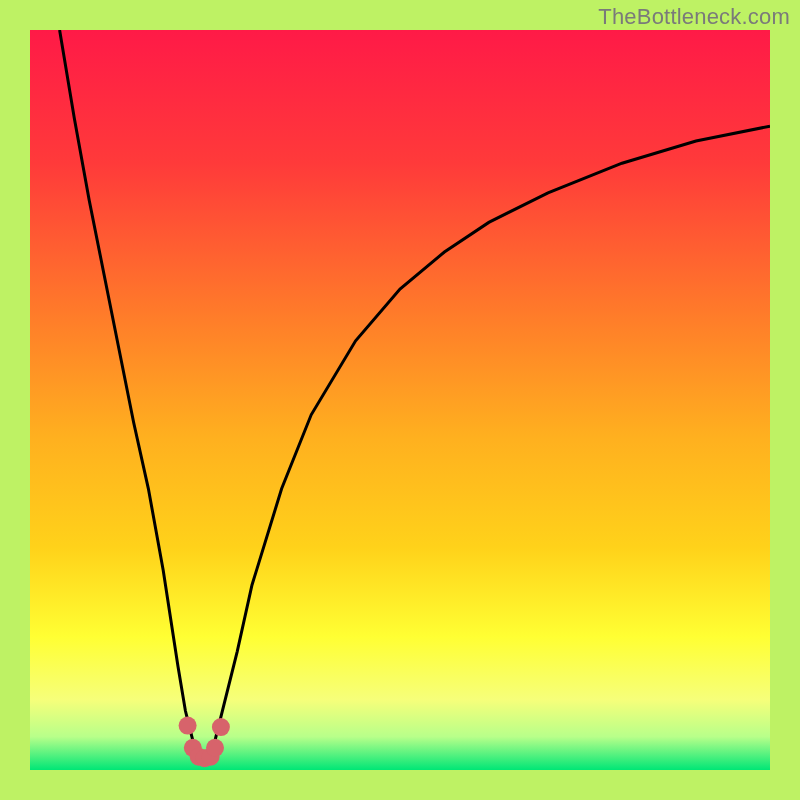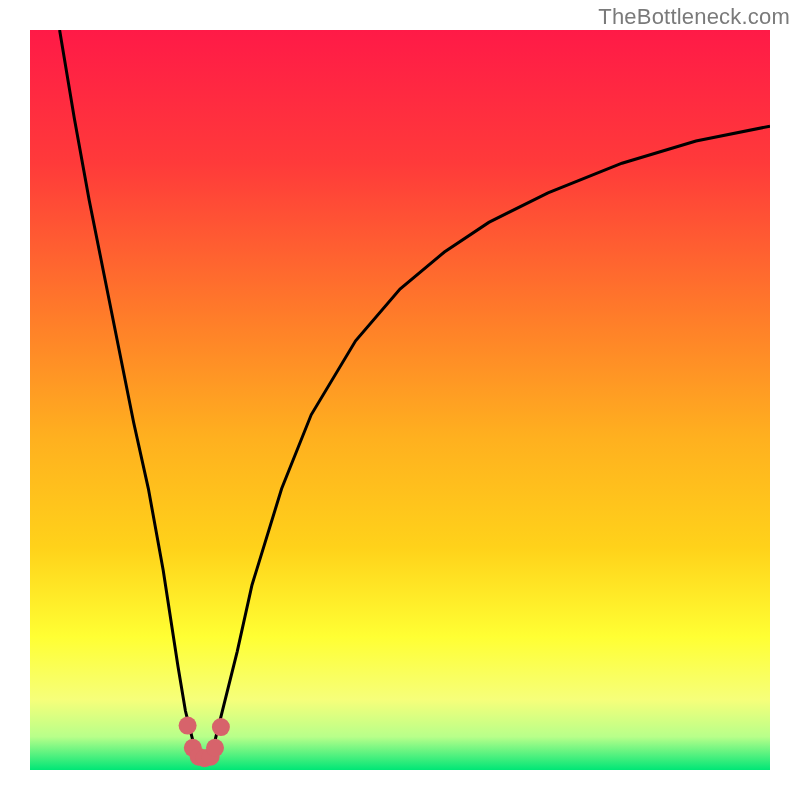--- a/index.html
+++ b/index.html
@@ -8,21 +8,21 @@
     width: 800px;
     height: 800px;
     background: #000;
     overflow: hidden;
   }
   .frame {
     position: absolute;
     left: 0; top: 0;
     width: 800px;
     height: 800px;
-    background: #ffffff;
+    background: #bef264;
   }
   .plot {
     position: absolute;
     left: 30px;
     top: 30px;
     width: 740px;
     height: 740px;
   }
   .watermark {
     position: absolute;

